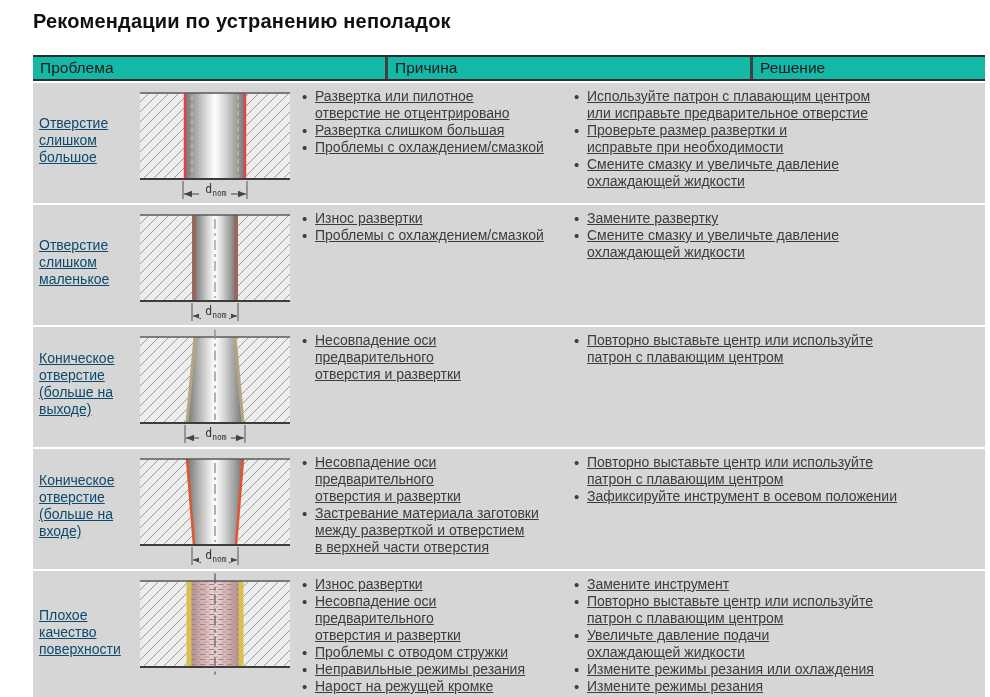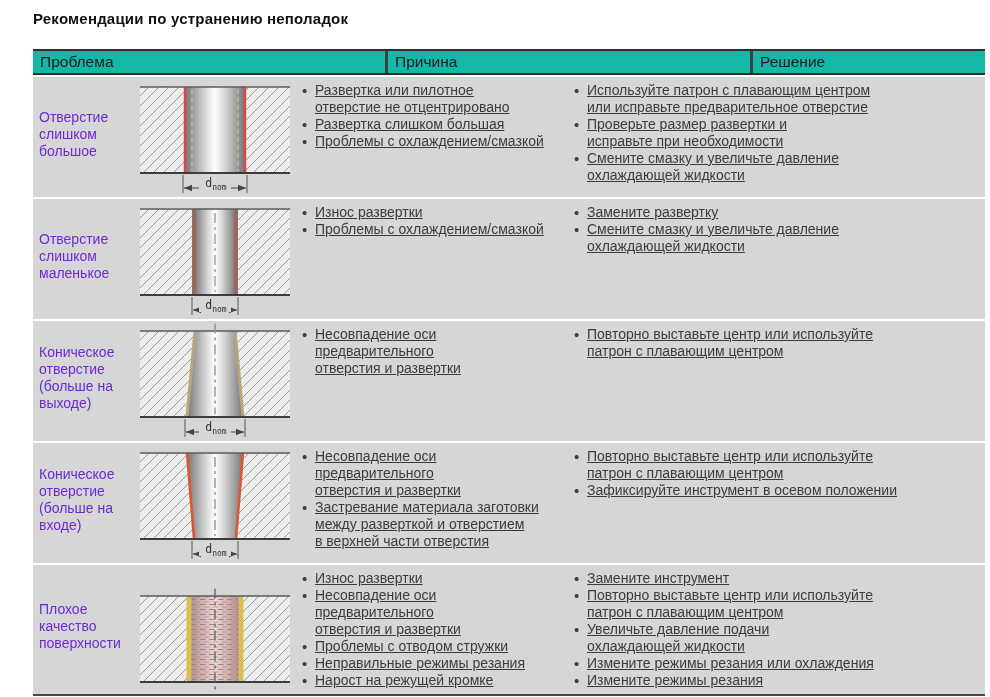--- a/index.html
+++ b/index.html
@@ -3,21 +3,21 @@
 <meta charset="utf-8">
 <style>
   html,body{margin:0;padding:0;background:#ffffff;}
   body{
     width:990px;height:697px;overflow:hidden;
     font-family:"Liberation Sans", sans-serif;
     -webkit-font-smoothing:antialiased;
   }
   .page{padding:10px 5px 0 33px;}
   .title{
-    font-size:15px;font-weight:bold;color:#111;
+    font-size:20px;font-weight:bold;color:#111;
     margin:0 0 22px 0;letter-spacing:0.2px;
   }
   .table{
     width:952px;
     border-top:2px solid #2e2e2e;
     border-bottom:2px solid #4a4a4a;
     background:#ffffff;
   }
   .thead{
     display:grid;
@@ -35,25 +35,26 @@
     display:grid;
     grid-template-columns:104px 156px 272px 1fr;
     background:#d6d6d6;
     margin-top:2px;
   }
   .row:first-child{margin-top:2px;}
   .cell{min-width:0;}
   .problem{
     display:flex;align-items:center;
     padding:4px 2px 10px 6px;
-    font-size:14px;line-height:17px;color:#6d28d9;
+    font-size:14px;line-height:17px;color:#0c4a6e;
     white-space:pre-line;
+    text-decoration:underline;
   }
   .diagram{
-    display:flex;align-items:flex-end;justify-content:center;
+    display:flex;align-items:flex-start;justify-content:center;
     padding:2px 0;
   }
   ul.bullets{
     margin:0;padding:5px 4px 5px 8px;list-style:none;
     font-size:14px;line-height:17px;color:#3c3c3c;text-decoration:underline;
   }
   ul.bullets li{
     position:relative;padding-left:14px;margin:0;
     white-space:pre-line;
   }

